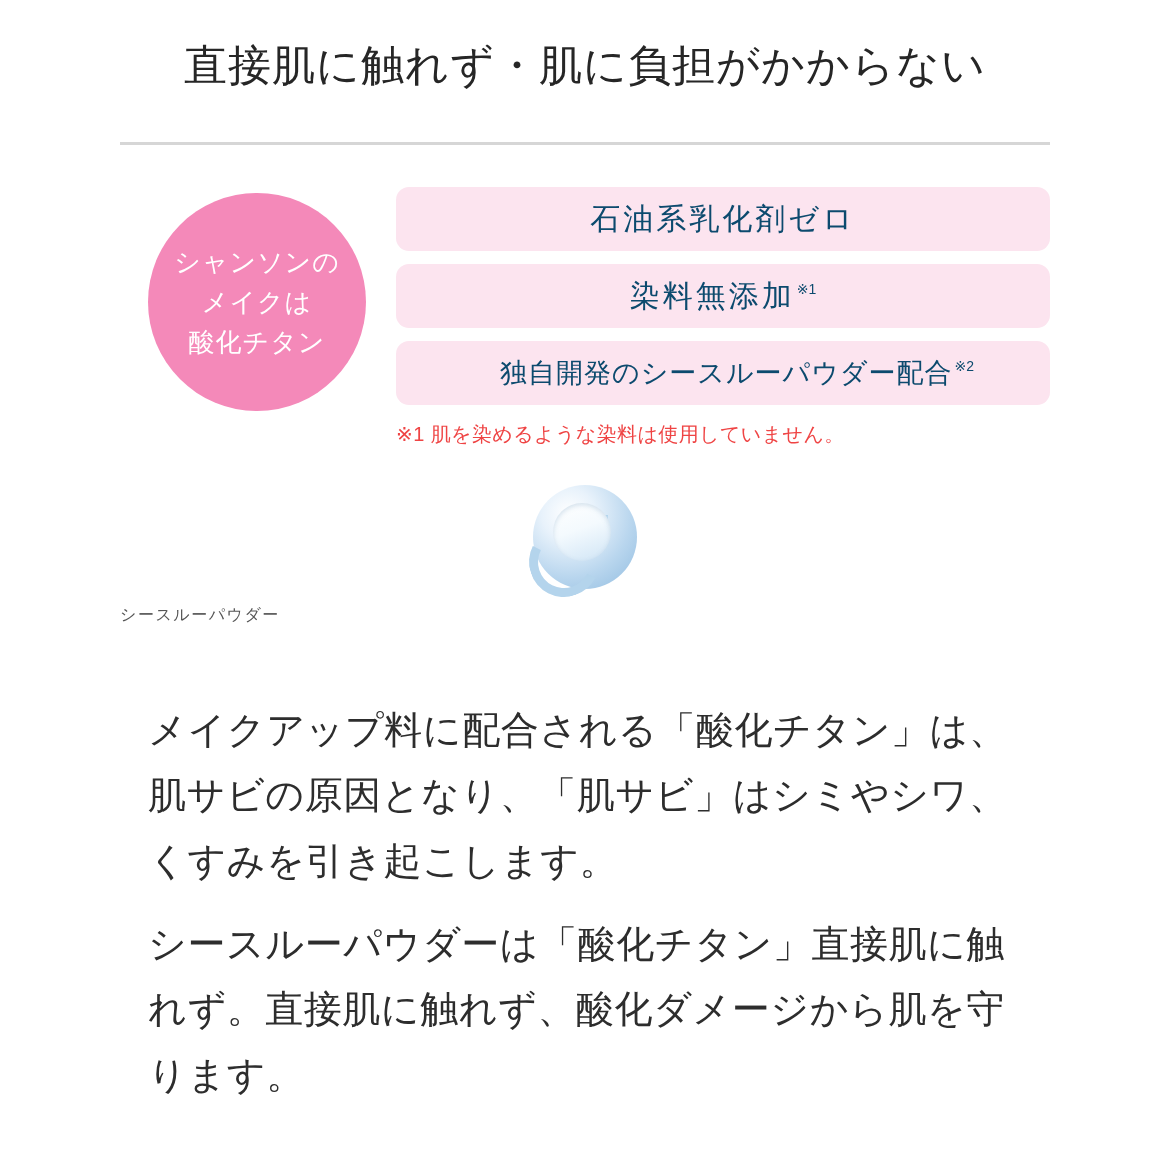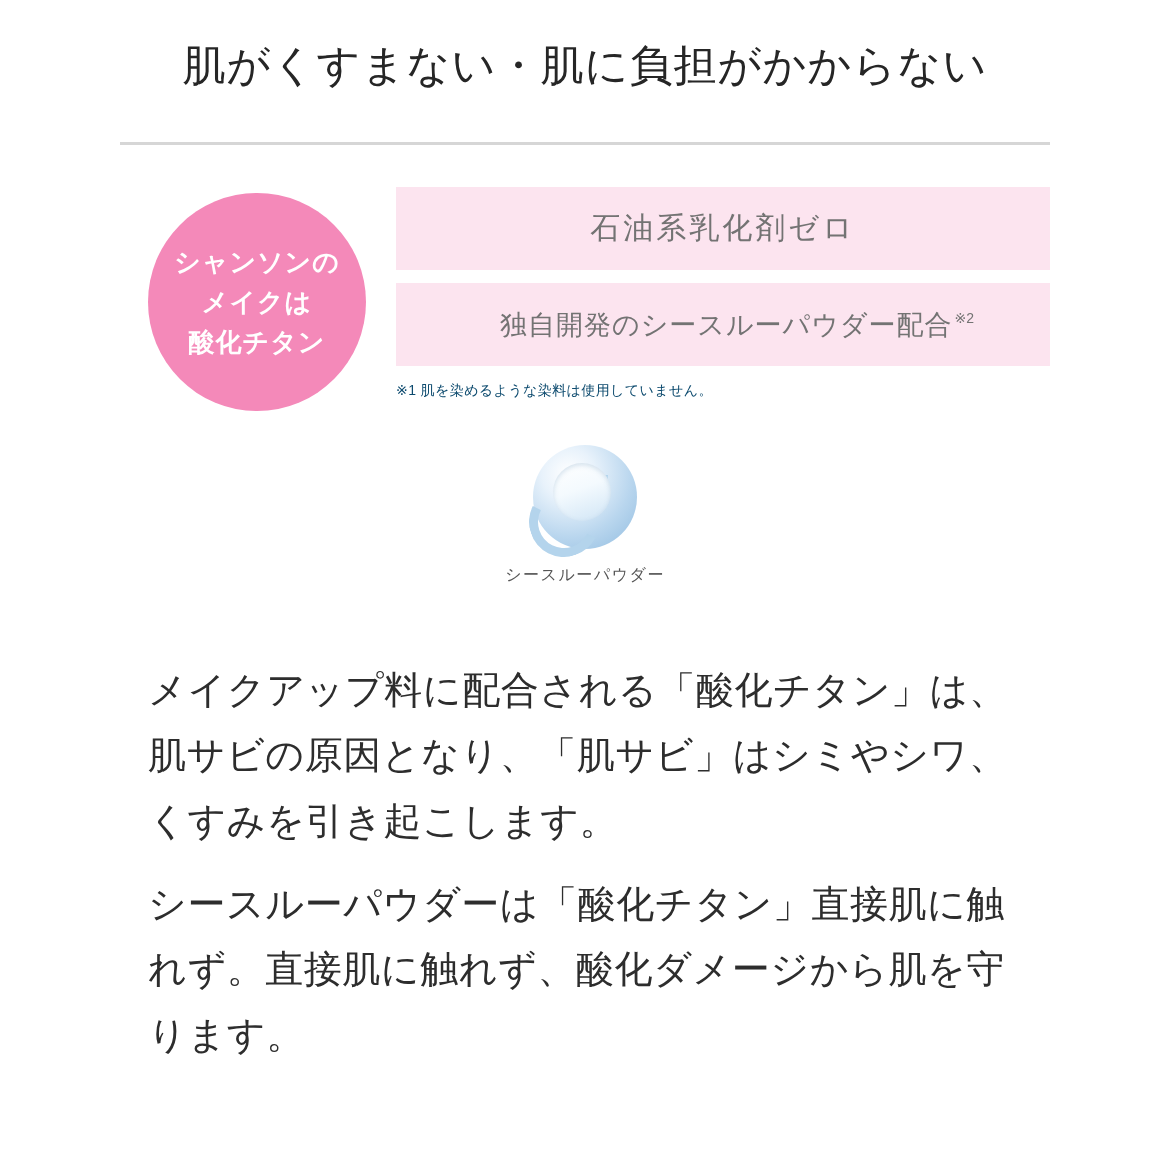--- a/index.html
+++ b/index.html
@@ -56,65 +56,65 @@
     flex: 0 0 auto;
     margin-left: 28px;
     margin-top: 6px;
   }
   .badge-circle span {
     display: block;
     font-size: 26px;
     line-height: 1.55;
     letter-spacing: 1px;
     text-align: center;
-    font-weight: 700;
+    font-weight: 400;
   }
 
   .bars {
     flex: 1 1 auto;
     margin-left: 30px;
   }
   .bar {
     background: #fce4ef;
-    height: 83px;
+    height: 64px;
     display: flex;
     align-items: center;
     justify-content: center;
     margin-bottom: 13px;
-    color: #737373;
+    color: #0c4a6e;
     font-size: 30px;
     letter-spacing: 3px;
+    border-radius: 13px;
   }
   .bar .sup {
     font-size: 14px;
     letter-spacing: 0;
     vertical-align: super;
     margin-left: 2px;
     position: relative;
     top: -7px;
   }
   .bar.bar-3 {
     font-size: 27px;
     letter-spacing: 1px;
     padding-left: 28px;
   }
 
   .notes {
-    font-size: 14px;
+    font-size: 20px;
     line-height: 1.65;
-    color: #0c4a6e;
+    color: #ef4444;
     letter-spacing: 0.4px;
   }
   .notes div { white-space: nowrap; }
 
   
   .powder-wrap {
     width: 930px;
     margin: 34px auto 0 auto;
-    text-align: center;
   }
   .powder-art {
     width: 104px;
     height: 104px;
     margin: 0 auto;
     position: relative;
   }
   .powder-art .sphere {
     position: absolute;
     inset: 0;
@@ -170,35 +170,39 @@
     letter-spacing: 0.5px;
   }
   .body-copy p { margin: 18px; }
   .body-copy p + p { margin-top: 0; }
 </style>
 </head>
 <body>
 
 <div>
 
-  <h1 class="page-title">肌がくすまない・肌に負担がかからない</h1>
+  <h1 class="page-title">直接肌に触れず・肌に負担がかからない</h1>
 
   <div class="divider"></div>
 
   <div class="feature-block">
 
     <div class="badge-circle">
       <span>シャンソンの</span>
       <span>メイクは</span>
       <span>酸化チタン</span>
     </div>
 
     <div class="bars">
       <div class="bar bar-1">
         <span>石油系乳化剤ゼロ</span>
+      </div>
+      <div class="bar bar-2">
+        <span>染料無添加</span>
+          <span class="sup">※1</span>
       </div>
       <div class="bar bar-3">
         <span>独自開発のシースルーパウダー配合</span>
           <span class="sup">※2</span>
       </div>
 
       <div class="notes">
         <div>※1 肌を染めるような染料は使用していません。</div>
       </div>
     </div>

